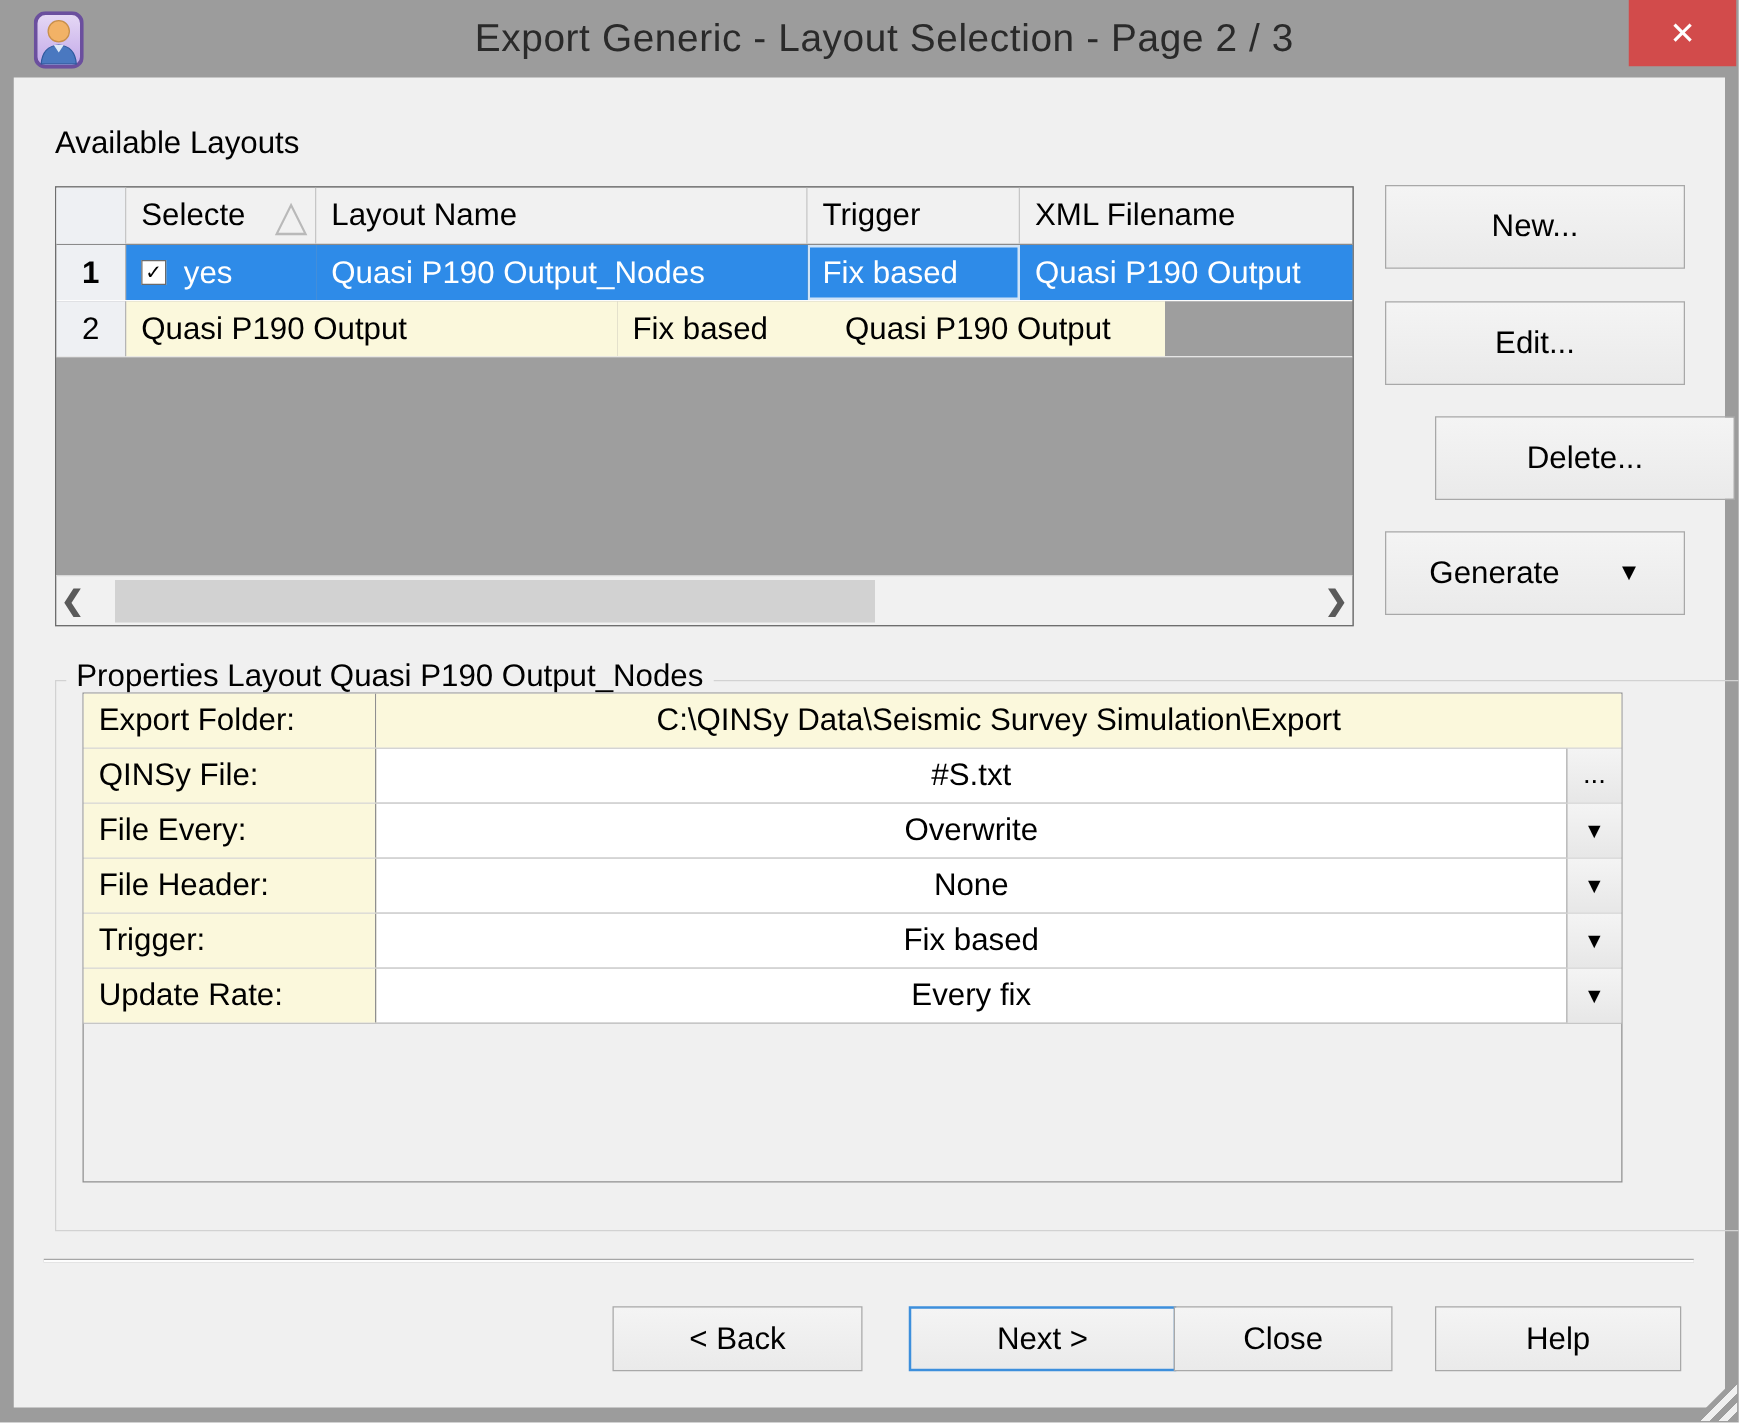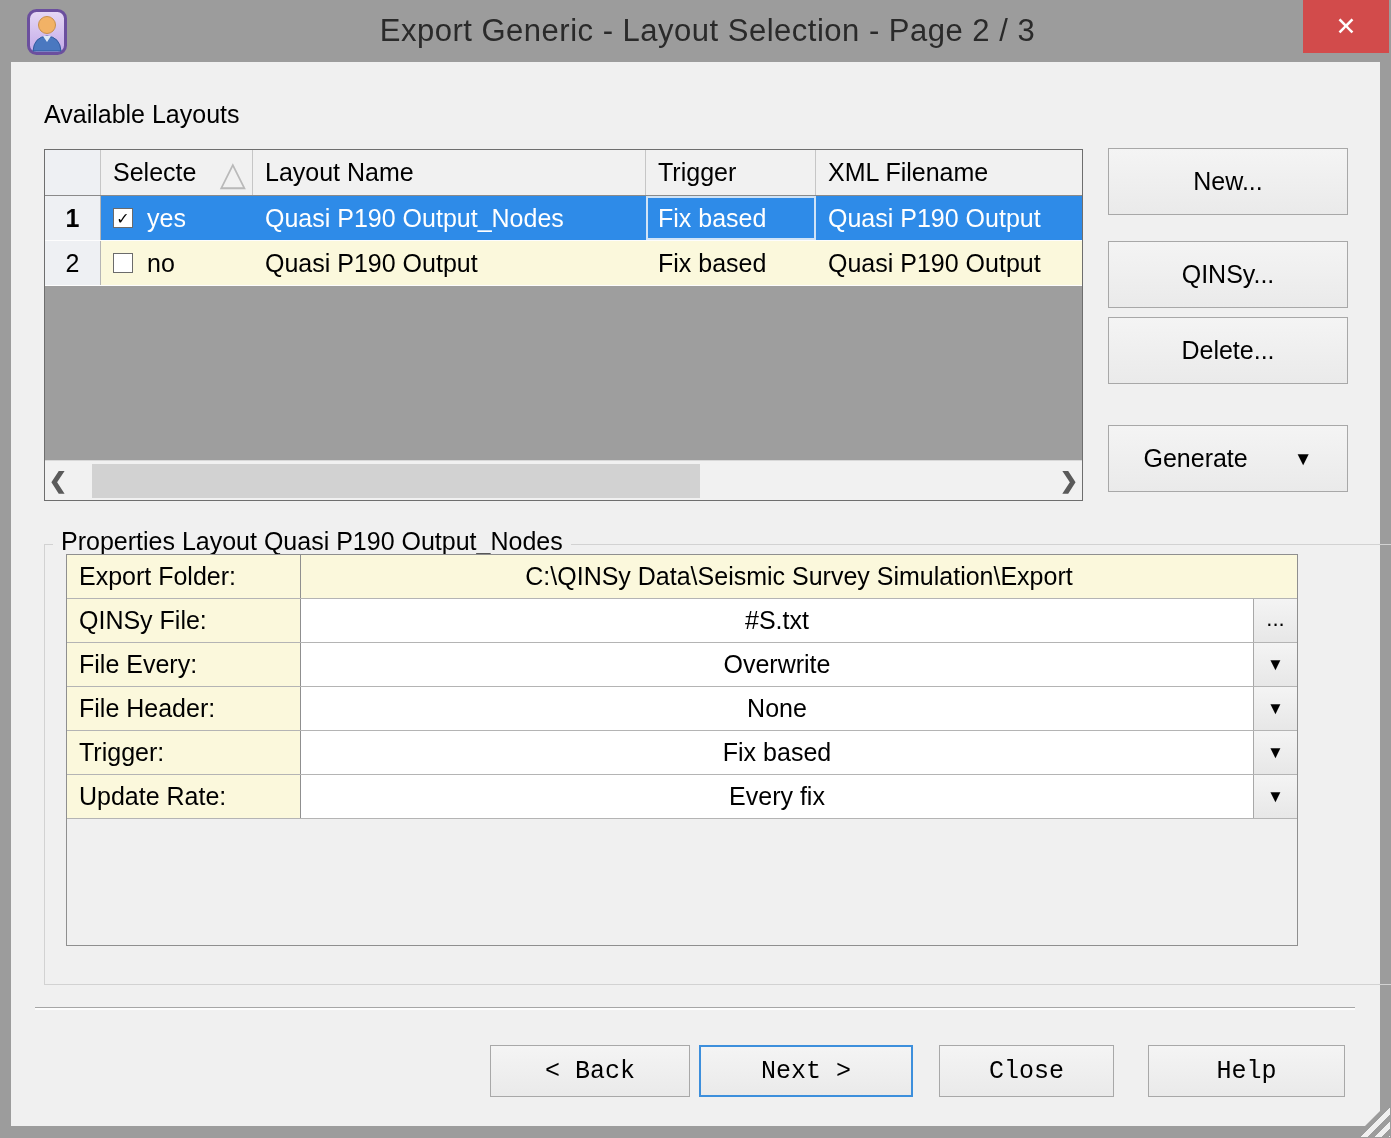--- a/index.html
+++ b/index.html
@@ -51,21 +51,21 @@
   .sb-arrow { width:26px; height:40px; display:flex; align-items:center; justify-content:center;
               color:#5a5a5a; font-size:22px; font-weight:700; flex:0 0 auto; }
   .sb-track { flex:1 1 auto; height:40px; position:relative; }
   .sb-thumb { position:absolute; left:21px; top:3px; width:608px; height:34px; background:#d2d2d2; }
 
   
   .btn { background:linear-gradient(#f4f4f4,#eaeaea); border:1px solid #a8a8a8; color:#000;
          font-size:25px; font-family:"Liberation Sans", sans-serif;
          display:flex; align-items:center; justify-content:center; cursor:default; }
   .side-btn { position:absolute; left:1097px; width:240px; height:67px; }
-  .btn-new { top:86px; } .btn-edit { top:179px; } .btn-delete { top:255px; } .btn-generate { top:363px; }
+  .btn-new { top:86px; } .btn-edit { top:179px; } .btn-delete { top:271px;margin-left:40px; } .btn-generate { top:363px; }
   .gen-arrow { margin-left:46px; font-size:19px; }
 
   
   .groupbox { position:absolute; left:33px; top:482px; width:1388px; height:441px;
               border:1px solid #d2d2d2; }
   .groupbox-label { position:absolute; left:8px; top:-18px; background:#f0f0f0; padding:0 8px;
                     font-size:25px; color:#000; white-space:nowrap; }
   .prop-panel { position:absolute; left:21px; top:9px; width:1232px; height:392px;
                 border:1px solid #8f8f8f; background:#f0f0f0; }
   .prop-row { display:flex; height:44px; border-bottom:1px solid #b4b4b4; background:#fff; }
@@ -75,23 +75,23 @@
                 font-size:25px; color:#000; overflow:hidden; white-space:nowrap; }
   .prop-row.yellow-value .prop-value { background:#fbf8dc; }
   .prop-control { flex:0 0 auto; width:44px; height:43px; margin:0; border-left:1px solid #a8a8a8;
                   background:linear-gradient(#f4f4f4,#e7e7e7); display:flex; align-items:center; justify-content:center;
                   font-size:17px; color:#000; }
   .prop-control.browse { font-size:22px; align-items:flex-end; padding-bottom:10px; }
 
   
   .separator { position:absolute; left:24px; top:945px; width:1320px; height:3px;
                background:#a6a6a6; border-bottom:2px solid #fdfdfd; }
-  .footer-btn { position:absolute; top:983px; height:52px; font-size:25px;font-family:Liberation Mono, monospace; }
+  .footer-btn { position:absolute; top:983px; height:52px; font-size:25px; }
   .btn-back  { left:479px; width:200px; }
-  .btn-next  { left:688px; width:214px; border:2px solid #3d8fdc;align-items:center; }
+  .btn-next  { left:716px; width:214px; border:2px solid #3d8fdc;align-items:center; }
   .btn-close2{ left:928px; width:175px; }
   .btn-help  { left:1137px; width:197px; }
 
   .resize-grip { position:absolute; right:1px; bottom:1px; width:36px; height:36px;
                  background:repeating-linear-gradient(135deg,#f0f0f0 0 5px,#9c9c9c 5px 10px);
                  clip-path:polygon(100% 0, 100% 100%, 0 100%); }
 </style>
 </head>
 <body>
 
@@ -140,45 +140,41 @@
           </span>
           <span>yes</span>
         </div>
         <div class="cell col-name">Quasi P190 Output_Nodes</div>
         <div class="cell col-trig">Fix based</div>
         <div class="cell col-xml">Quasi P190 Output</div>
       </div>
 
       <div class="lt-row row-plain">
         <div class="cell col-num">2</div>
-        <div class="cell col-sel">
-          <span class="checkbox"></span>
-          <span>no</span>
-        </div>
         <div class="cell col-name">Quasi P190 Output</div>
         <div class="cell col-trig">Fix based</div>
         <div class="cell col-xml">Quasi P190 Output</div>
       </div>
 
       <div class="lt-filler"></div>
 
       <div class="lt-scrollbar">
         <div class="sb-arrow">❮</div>
         <div class="sb-track">
           <div class="sb-thumb"></div>
         </div>
         <div class="sb-arrow">❯</div>
       </div>
     </div>
 
     <div class="btn side-btn btn-new">
       <span>New...</span>
     </div>
     <div class="btn side-btn btn-edit">
-      <span>QINSy...</span>
+      <span>Edit...</span>
     </div>
     <div class="btn side-btn btn-delete">
       <span>Delete...</span>
     </div>
     <div class="btn side-btn btn-generate">
       <span>Generate</span>
       <span class="gen-arrow">▼</span>
     </div>
 
     <div class="groupbox">

